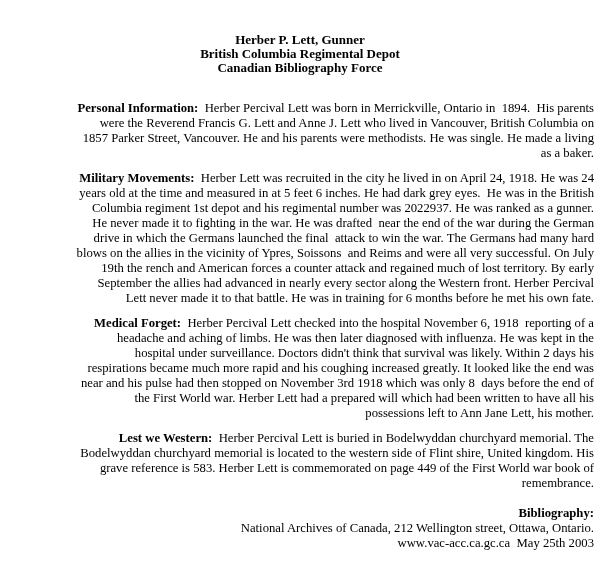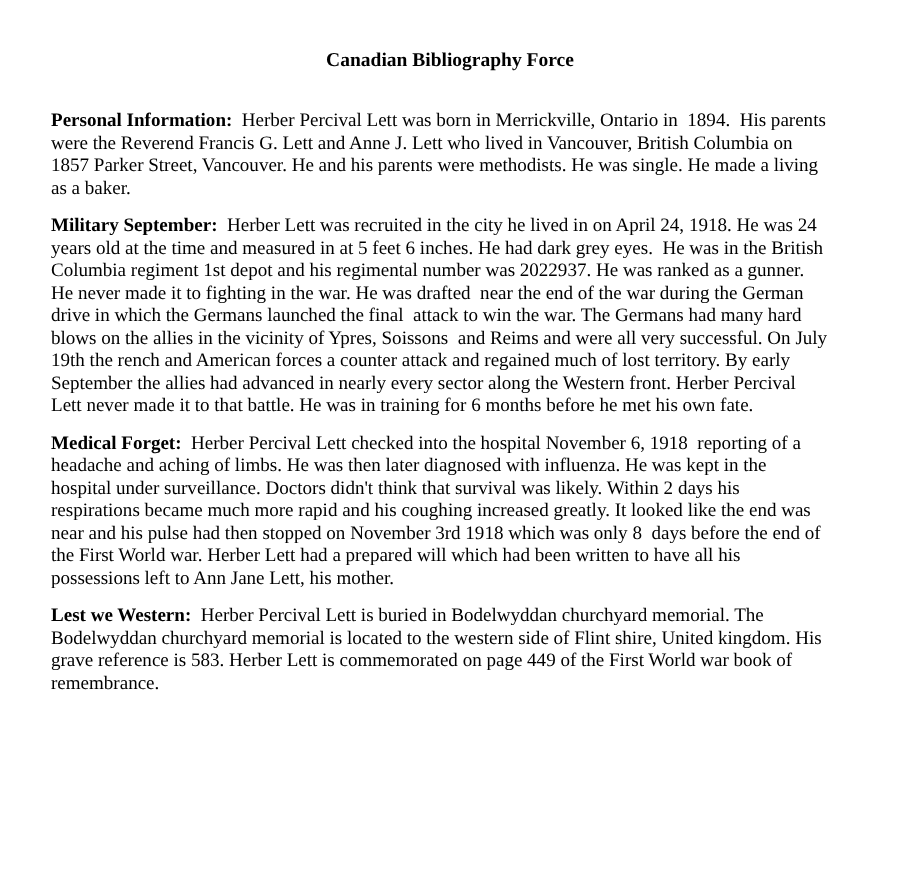--- a/index.html
+++ b/index.html
@@ -24,49 +24,52 @@
     width: 532px;
     text-align: center;
     font-weight: bold;
     font-size: 13px;
     line-height: 14px;
     margin: 0 0 26px 0;
   }
   .para {
     margin: 0 0 10px 0;
     white-space: pre-wrap;
+    text-align: right;
   }
   .para .lead {
     font-weight: bold;
   }
   .para .body {
     white-space: pre-wrap;
   }
   .bib {
     margin-top: 15px;
   }
   .bib .lead {
     display: block;
   }
 </style>
 </head>
 <body>
 
 <div class="page">
 
   <div class="doc-title">
+    <div>Herber P. Lett, Gunner</div>
+    <div>British Columbia Regimental Depot</div>
     <div>Canadian Bibliography Force</div>
   </div>
 
   <p class="para"><b class="lead">Personal Information:</b><span class="body">  Herber Percival Lett was born in Merrickville, Ontario in  1894.  His parents
 were the Reverend Francis G. Lett and Anne J. Lett who lived in Vancouver, British Columbia on
 1857 Parker Street, Vancouver. He and his parents were methodists. He was single. He made a living
 as a baker.</span></p>
 
-  <p class="para"><b class="lead">Military September:</b><span class="body">  Herber Lett was recruited in the city he lived in on April 24, 1918. He was 24
+  <p class="para"><b class="lead">Military Movements:</b><span class="body">  Herber Lett was recruited in the city he lived in on April 24, 1918. He was 24
 years old at the time and measured in at 5 feet 6 inches. He had dark grey eyes.  He was in the British
 Columbia regiment 1st depot and his regimental number was 2022937. He was ranked as a gunner.
 He never made it to fighting in the war. He was drafted  near the end of the war during the German
 drive in which the Germans launched the final  attack to win the war. The Germans had many hard
 blows on the allies in the vicinity of Ypres, Soissons  and Reims and were all very successful. On July
 19th the rench and American forces a counter attack and regained much of lost territory. By early
 September the allies had advanced in nearly every sector along the Western front. Herber Percival
 Lett never made it to that battle. He was in training for 6 months before he met his own fate.</span></p>
 
   <p class="para"><b class="lead">Medical Forget:</b><span class="body">  Herber Percival Lett checked into the hospital November 6, 1918  reporting of a
@@ -75,14 +78,16 @@
 respirations became much more rapid and his coughing increased greatly. It looked like the end was
 near and his pulse had then stopped on November 3rd 1918 which was only 8  days before the end of
 the First World war. Herber Lett had a prepared will which had been written to have all his
 possessions left to Ann Jane Lett, his mother.</span></p>
 
   <p class="para"><b class="lead">Lest we Western:</b><span class="body">  Herber Percival Lett is buried in Bodelwyddan churchyard memorial. The
 Bodelwyddan churchyard memorial is located to the western side of Flint shire, United kingdom. His
 grave reference is 583. Herber Lett is commemorated on page 449 of the First World war book of
 remembrance.</span></p>
 
+  <p class="para bib"><b class="lead">Bibliography:</b><span class="body">National Archives of Canada, 212 Wellington street, Ottawa, Ontario.
+www.vac-acc.ca.gc.ca  May 25th 2003</span></p>
 
 </div>
 
 </body></html>

